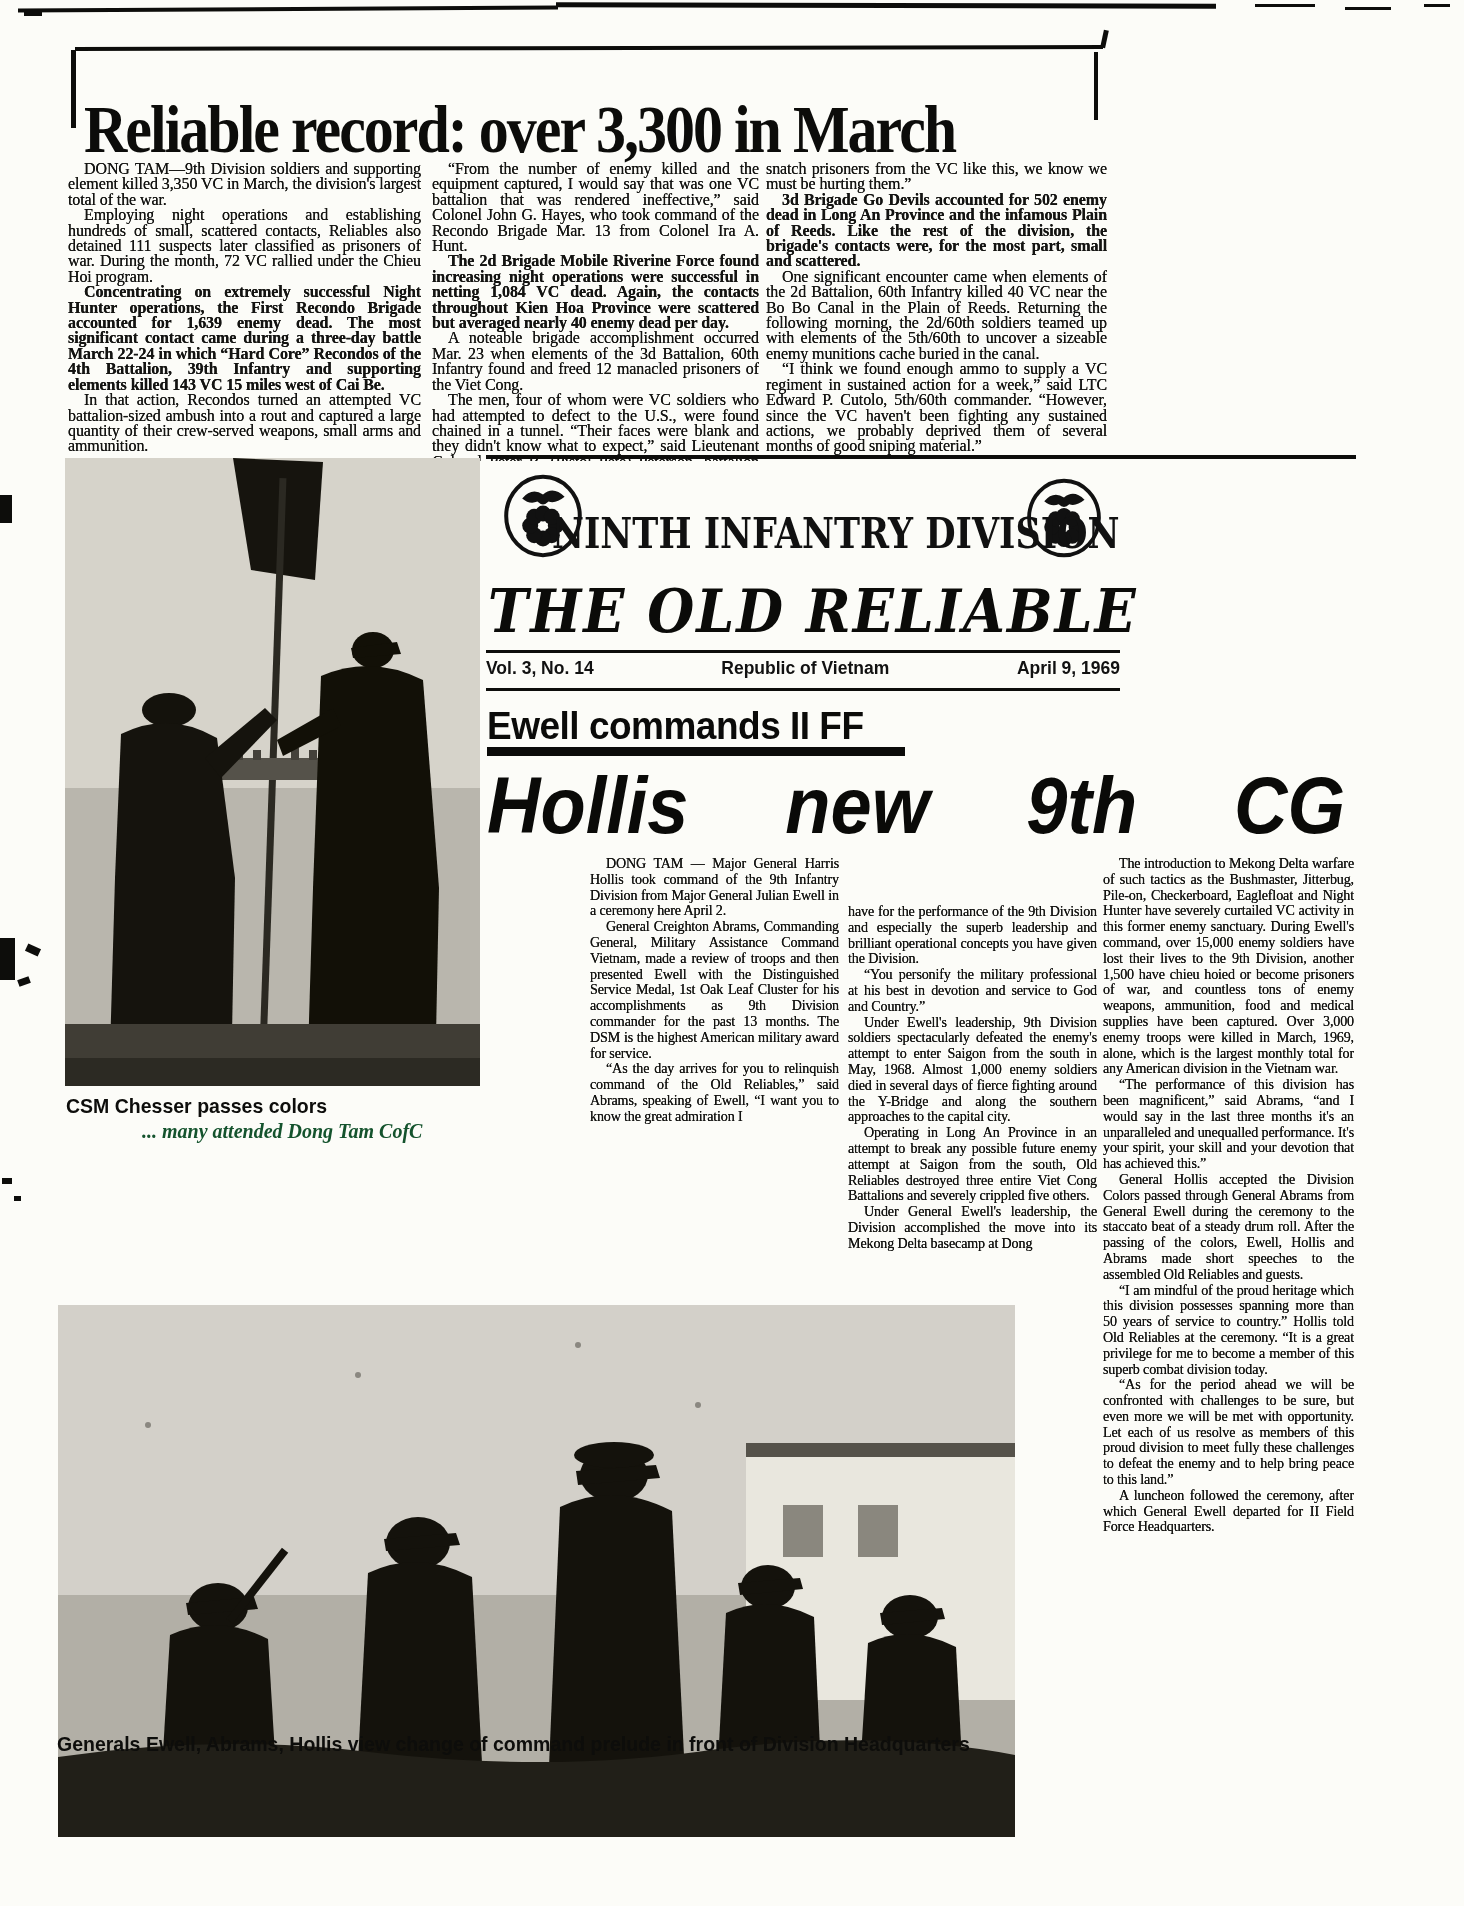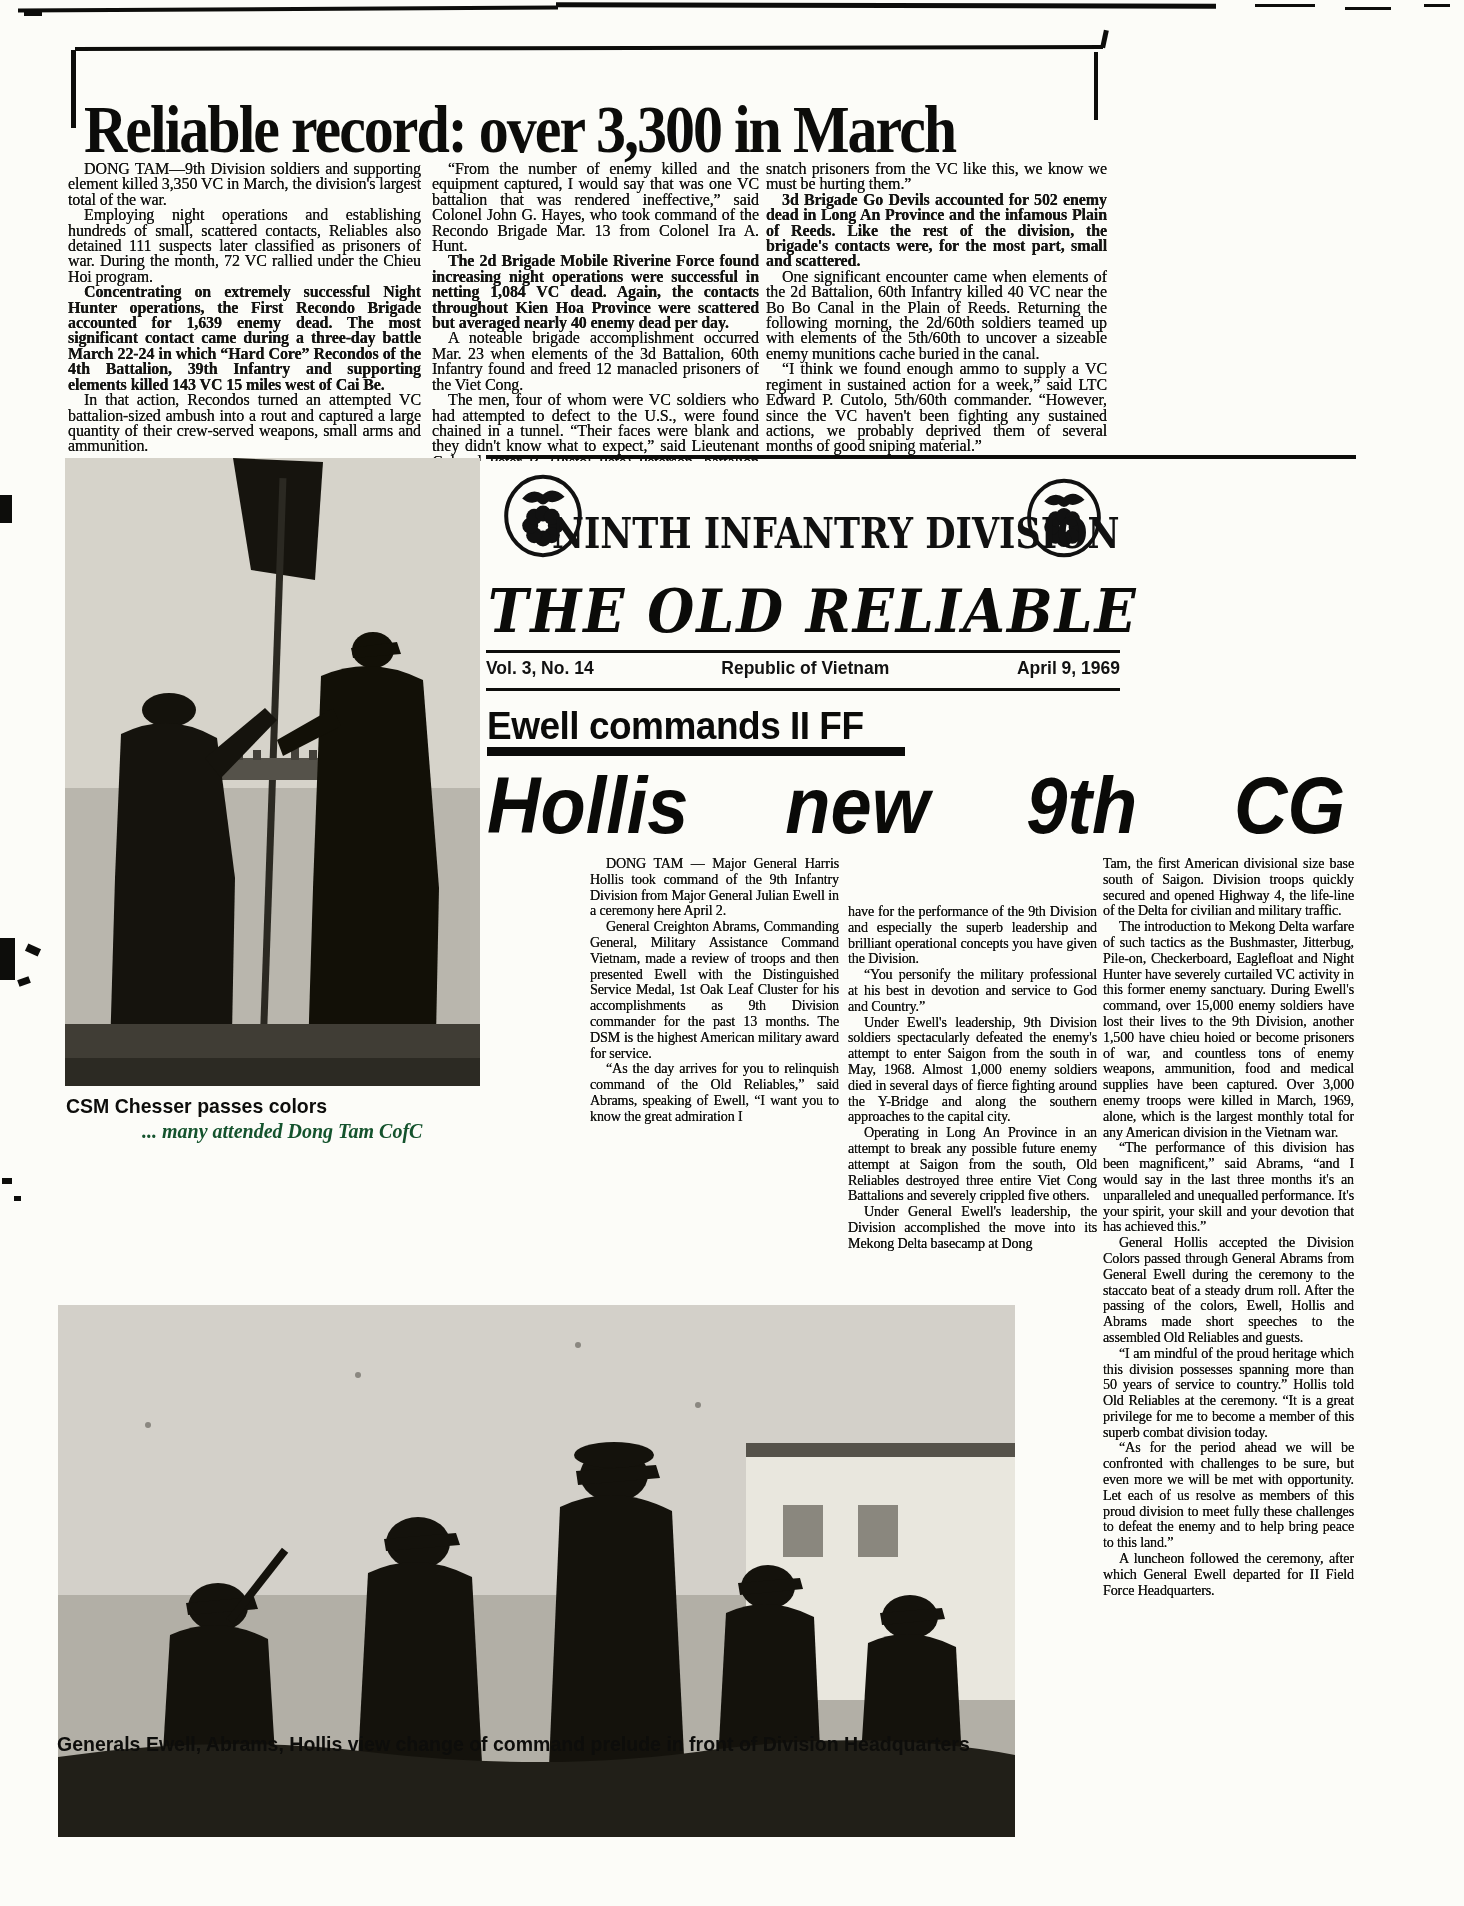--- a/index.html
+++ b/index.html
@@ -195,21 +195,20 @@
         <p>“As the day arrives for you to relinquish command of the Old Reliables,” said Abrams, speaking of Ewell, “I want you to know the great admiration I</p>
       </div>
     <div class="news-col mcol mcol2">
         <p class="cont">have for the performance of the 9th Division and especially the superb leadership and brilliant operational concepts you have given the Division.</p>
         <p>“You personify the military professional at his best in devotion and service to God and Country.”</p>
         <p>Under Ewell's leadership, 9th Division soldiers spectacularly defeated the enemy's attempt to enter Saigon from the south in May, 1968. Almost 1,000 enemy soldiers died in several days of fierce fighting around the Y-Bridge and along the southern approaches to the capital city.</p>
         <p>Operating in Long An Province in an attempt to break any possible future enemy attempt at Saigon from the south, Old Reliables destroyed three entire Viet Cong Battalions and severely crippled five others.</p>
         <p>Under General Ewell's leadership, the Division accomplished the move into its Mekong Delta basecamp at Dong</p>
       </div>
     <div class="news-col mcol mcol3">
-        <p class="cont">Tam, the first American divisional size base south of Saigon. Division troops quickly secured and opened Highway 4, the life-line of the Delta for civilian and military traffic.</p>
         <p>The introduction to Mekong Delta warfare of such tactics as the Bushmaster, Jitterbug, Pile-on, Checkerboard, Eaglefloat and Night Hunter have severely curtailed VC activity in this former enemy sanctuary. During Ewell's command, over 15,000 enemy soldiers have lost their lives to the 9th Division, another 1,500 have chieu hoied or become prisoners of war, and countless tons of enemy weapons, ammunition, food and medical supplies have been captured. Over 3,000 enemy troops were killed in March, 1969, alone, which is the largest monthly total for any American division in the Vietnam war.</p>
         <p>“The performance of this division has been magnificent,” said Abrams, “and I would say in the last three months it's an unparalleled and unequalled performance. It's your spirit, your skill and your devotion that has achieved this.”</p>
         <p>General Hollis accepted the Division Colors passed through General Abrams from General Ewell during the ceremony to the staccato beat of a steady drum roll. After the passing of the colors, Ewell, Hollis and Abrams made short speeches to the assembled Old Reliables and guests.</p>
         <p>“I am mindful of the proud heritage which this division possesses spanning more than 50 years of service to country.” Hollis told Old Reliables at the ceremony. “It is a great privilege for me to become a member of this superb combat division today.</p>
         <p>“As for the period ahead we will be confronted with challenges to be sure, but even more we will be met with opportunity. Let each of us resolve as members of this proud division to meet fully these challenges to defeat the enemy and to help bring peace to this land.”</p>
         <p>A luncheon followed the ceremony, after which General Ewell departed for II Field Force Headquarters.</p>
       </div>
   </section>
 
   <figure class="photo photo-bottom" style="margin:0;">

